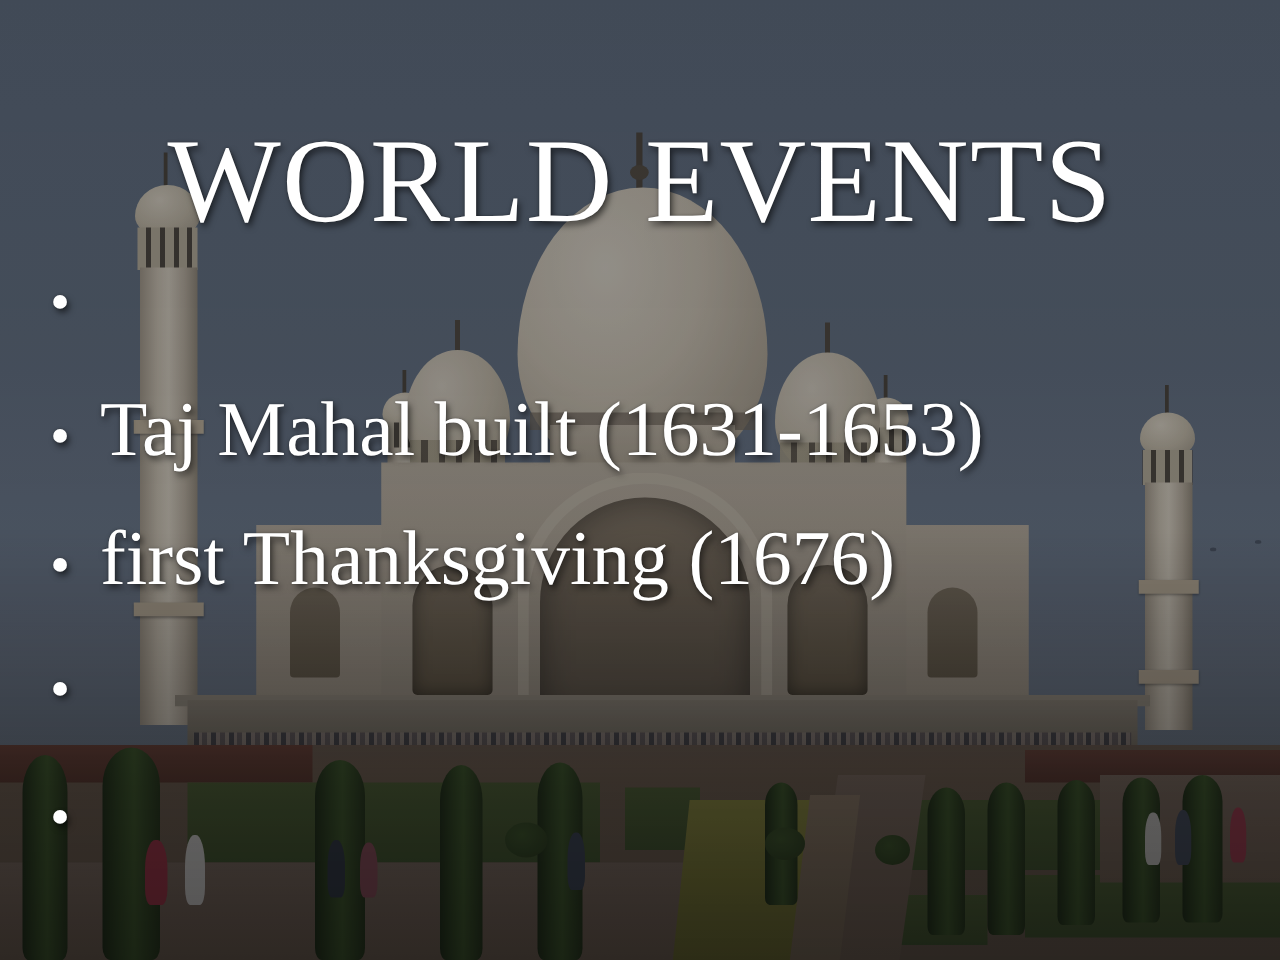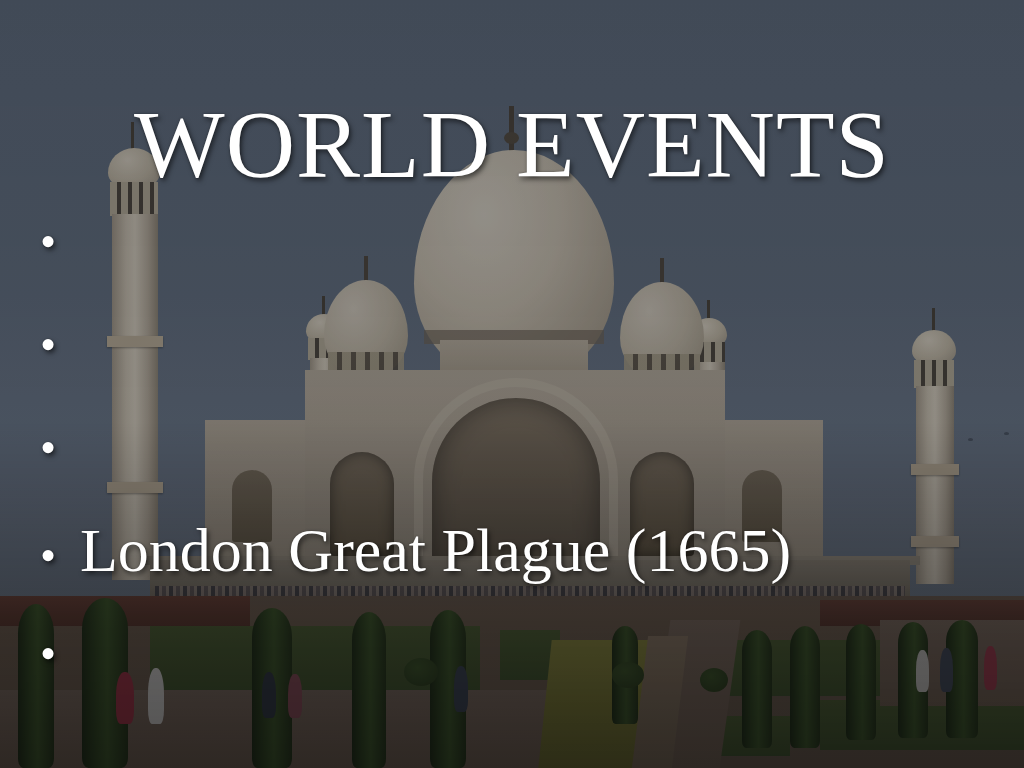--- a/index.html
+++ b/index.html
@@ -412,30 +412,31 @@
     <h1 id="page-title">WORLD EVENTS</h1>
 
     <ul id="bullet-list">
 
       <li class="bullet-item">
         <span class="bullet-marker">•</span>
       </li>
 
       <li class="bullet-item">
         <span class="bullet-marker">•</span>
+        <span class="bullet-text">Taj Mahal built (1631-1653)</span>
+      </li>
+
+      <li class="bullet-item">
+        <span class="bullet-marker">•</span>
+        <span class="bullet-text">first Thanksgiving (1676)</span>
       </li>
 
       <li class="bullet-item">
         <span class="bullet-marker">•</span>
       </li>
 
       <li class="bullet-item">
         <span class="bullet-marker">•</span>
-        <span class="bullet-text">London Great Plague (1665)</span>
-      </li>
-
-      <li class="bullet-item">
-        <span class="bullet-marker">•</span>
       </li>
 
     </ul>
   </div>
 </div>
 
 </body></html>

